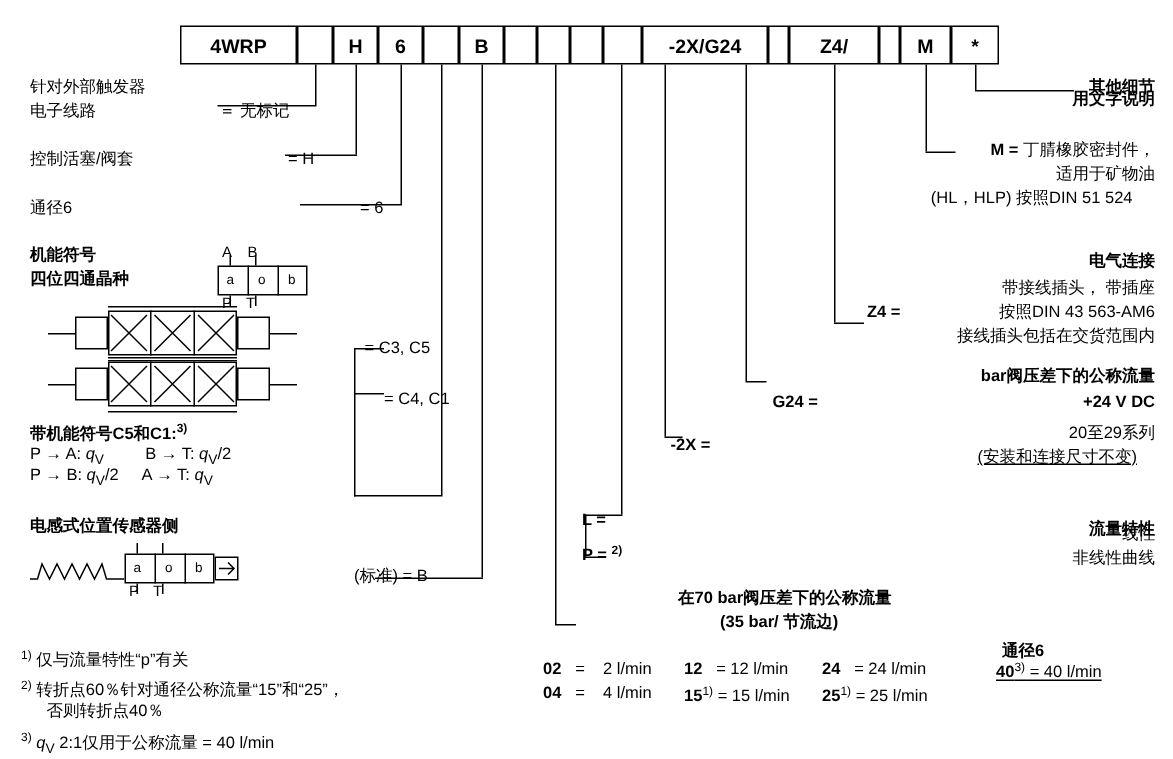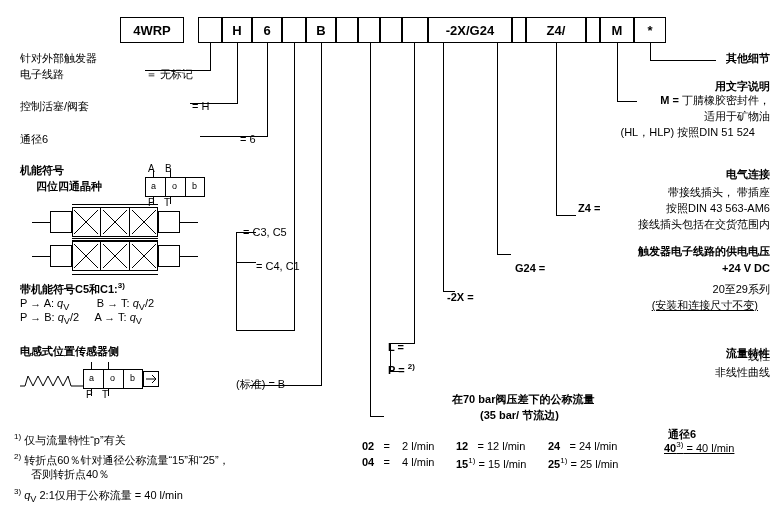--- a/index.html
+++ b/index.html
@@ -24,21 +24,21 @@
   .txt{position:absolute;white-space:nowrap;line-height:1.25;}
   .b{font-weight:bold;}
   .r{text-align:right;}
   .sym{position:absolute;border:1px solid #000;box-sizing:border-box;background:#fff;}
   sup{font-size:8px;vertical-align:super;}
 </style>
 </head>
 <body>
 
 <div>
-  <div class="code-cell" style="left:120px;top:17px;width:64px;height:26px;">4WRP</div>
+  <div class="code-cell" style="left:120px;top:17px;width:78px;height:26px;">4WRP</div>
   <div class="code-cell" style="left:198px;top:17px;width:24px;height:26px;"></div>
   <div class="code-cell" style="left:222px;top:17px;width:30px;height:26px;">H</div>
   <div class="code-cell" style="left:252px;top:17px;width:30px;height:26px;">6</div>
   <div class="code-cell" style="left:282px;top:17px;width:24px;height:26px;"></div>
   <div class="code-cell" style="left:306px;top:17px;width:30px;height:26px;">B</div>
   <div class="code-cell" style="left:336px;top:17px;width:22px;height:26px;"></div>
   <div class="code-cell" style="left:358px;top:17px;width:22px;height:26px;"></div>
   <div class="code-cell" style="left:380px;top:17px;width:22px;height:26px;"></div>
   <div class="code-cell" style="left:402px;top:17px;width:26px;height:26px;"></div>
   <div class="code-cell" style="left:428px;top:17px;width:84px;height:26px;">-2X/G24</div>
@@ -71,21 +71,21 @@
 <div class="txt" style="left:20px;top:68px;">电子线路</div>
 <div class="txt" style="left:146px;top:68px;">＝ 无标记</div>
 
 <div class="txt" style="left:20px;top:100px;">控制活塞/阀套</div>
 <div class="txt" style="left:192px;top:100px;">= H</div>
 
 <div class="txt" style="left:20px;top:133px;">通径6</div>
 <div class="txt" style="left:240px;top:133px;">= 6</div>
 
 <div class="txt b" style="left:20px;top:164px;">机能符号</div>
-<div class="txt b" style="left:20px;top:180px;margin-left:16px;">四位四通晶种</div>
+<div class="txt b" style="left:20px;top:180px;">四位四通晶种</div>
 
 <div>
   <div class="txt" style="left:148px;top:163px;font-size:10px;">A</div>
   <div class="txt" style="left:165px;top:163px;font-size:10px;">B</div>
   <div class="sym" style="left:145px;top:177px;width:60px;height:20px;"></div>
   <div class="ln v" style="left:165px;top:177px;height:20px;"></div>
   <div class="ln v" style="left:185px;top:177px;height:20px;"></div>
   <div class="txt" style="left:151px;top:181px;font-size:9px;">a</div>
   <div class="txt" style="left:172px;top:181px;font-size:9px;">o</div>
   <div class="txt" style="left:192px;top:181px;font-size:9px;">b</div>
@@ -179,33 +179,33 @@
 
 <div class="ln v" style="left:414px;top:43px;height:300px;"></div>
 <div class="ln h" style="left:390px;top:343px;width:25px;"></div>
 <div class="ln v" style="left:390px;top:343px;height:28px;"></div>
 <div class="ln h" style="left:390px;top:371px;width:14px;"></div>
 
 <div class="ln v" style="left:370px;top:43px;height:373px;"></div>
 <div class="ln h" style="left:370px;top:416px;width:14px;"></div>
 
 <div class="txt r b" style="right:12px;top:52px;">其他细节</div>
-<div class="txt r b" style="right:12px;top:80px;text-align:right;">用文字说明</div>
+<div class="txt r b" style="right:12px;top:60px;text-align:right;">用文字说明</div>
 
 <div class="txt r" style="right:12px;top:94px;"><b>M =</b> <span>丁腈橡胶密封件，</span></div>
 <div class="txt r" style="right:12px;top:110px;margin-left:20px;">适用于矿物油</div>
 <div class="txt r" style="right:27px;top:126px;">(HL，HLP) 按照DIN 51 524</div>
 
 <div class="txt r b" style="right:12px;top:168px;">电气连接</div>
 <div class="txt r" style="right:12px;top:186px;">带接线插头，   带插座</div>
 <div class="txt r" style="right:12px;top:202px;">按照DIN 43 563-AM6</div>
 <div class="txt r" style="right:12px;top:218px;">接线插头包括在交货范围内</div>
 <div class="txt b" style="left:578px;top:202px;">Z4 =</div>
 
-<div class="txt r b" style="right:12px;top:245px;">触发器电子线路的供电电压</div>
+<div class="txt r b" style="right:12px;top:245px;">bar阀压差下的公称流量</div>
 <div class="txt r b" style="right:12px;top:262px;text-align:center;">+24 V DC</div>
 <div class="txt b" style="left:515px;top:262px;">G24 =</div>
 
 <div class="txt r" style="right:12px;top:283px;">20至29系列</div>
 <div class="txt r" style="right:24px;top:299px;text-decoration:underline;">(安装和连接尺寸不变)</div>
 <div class="txt b" style="left:447px;top:291px;">-2X =</div>
 
 <div class="txt r b" style="right:12px;top:334px;margin-top:13px;">流量特性</div>
 <div class="txt r" style="right:12px;top:350px;">线性</div>
 <div class="txt r" style="right:12px;top:366px;">非线性曲线</div>

